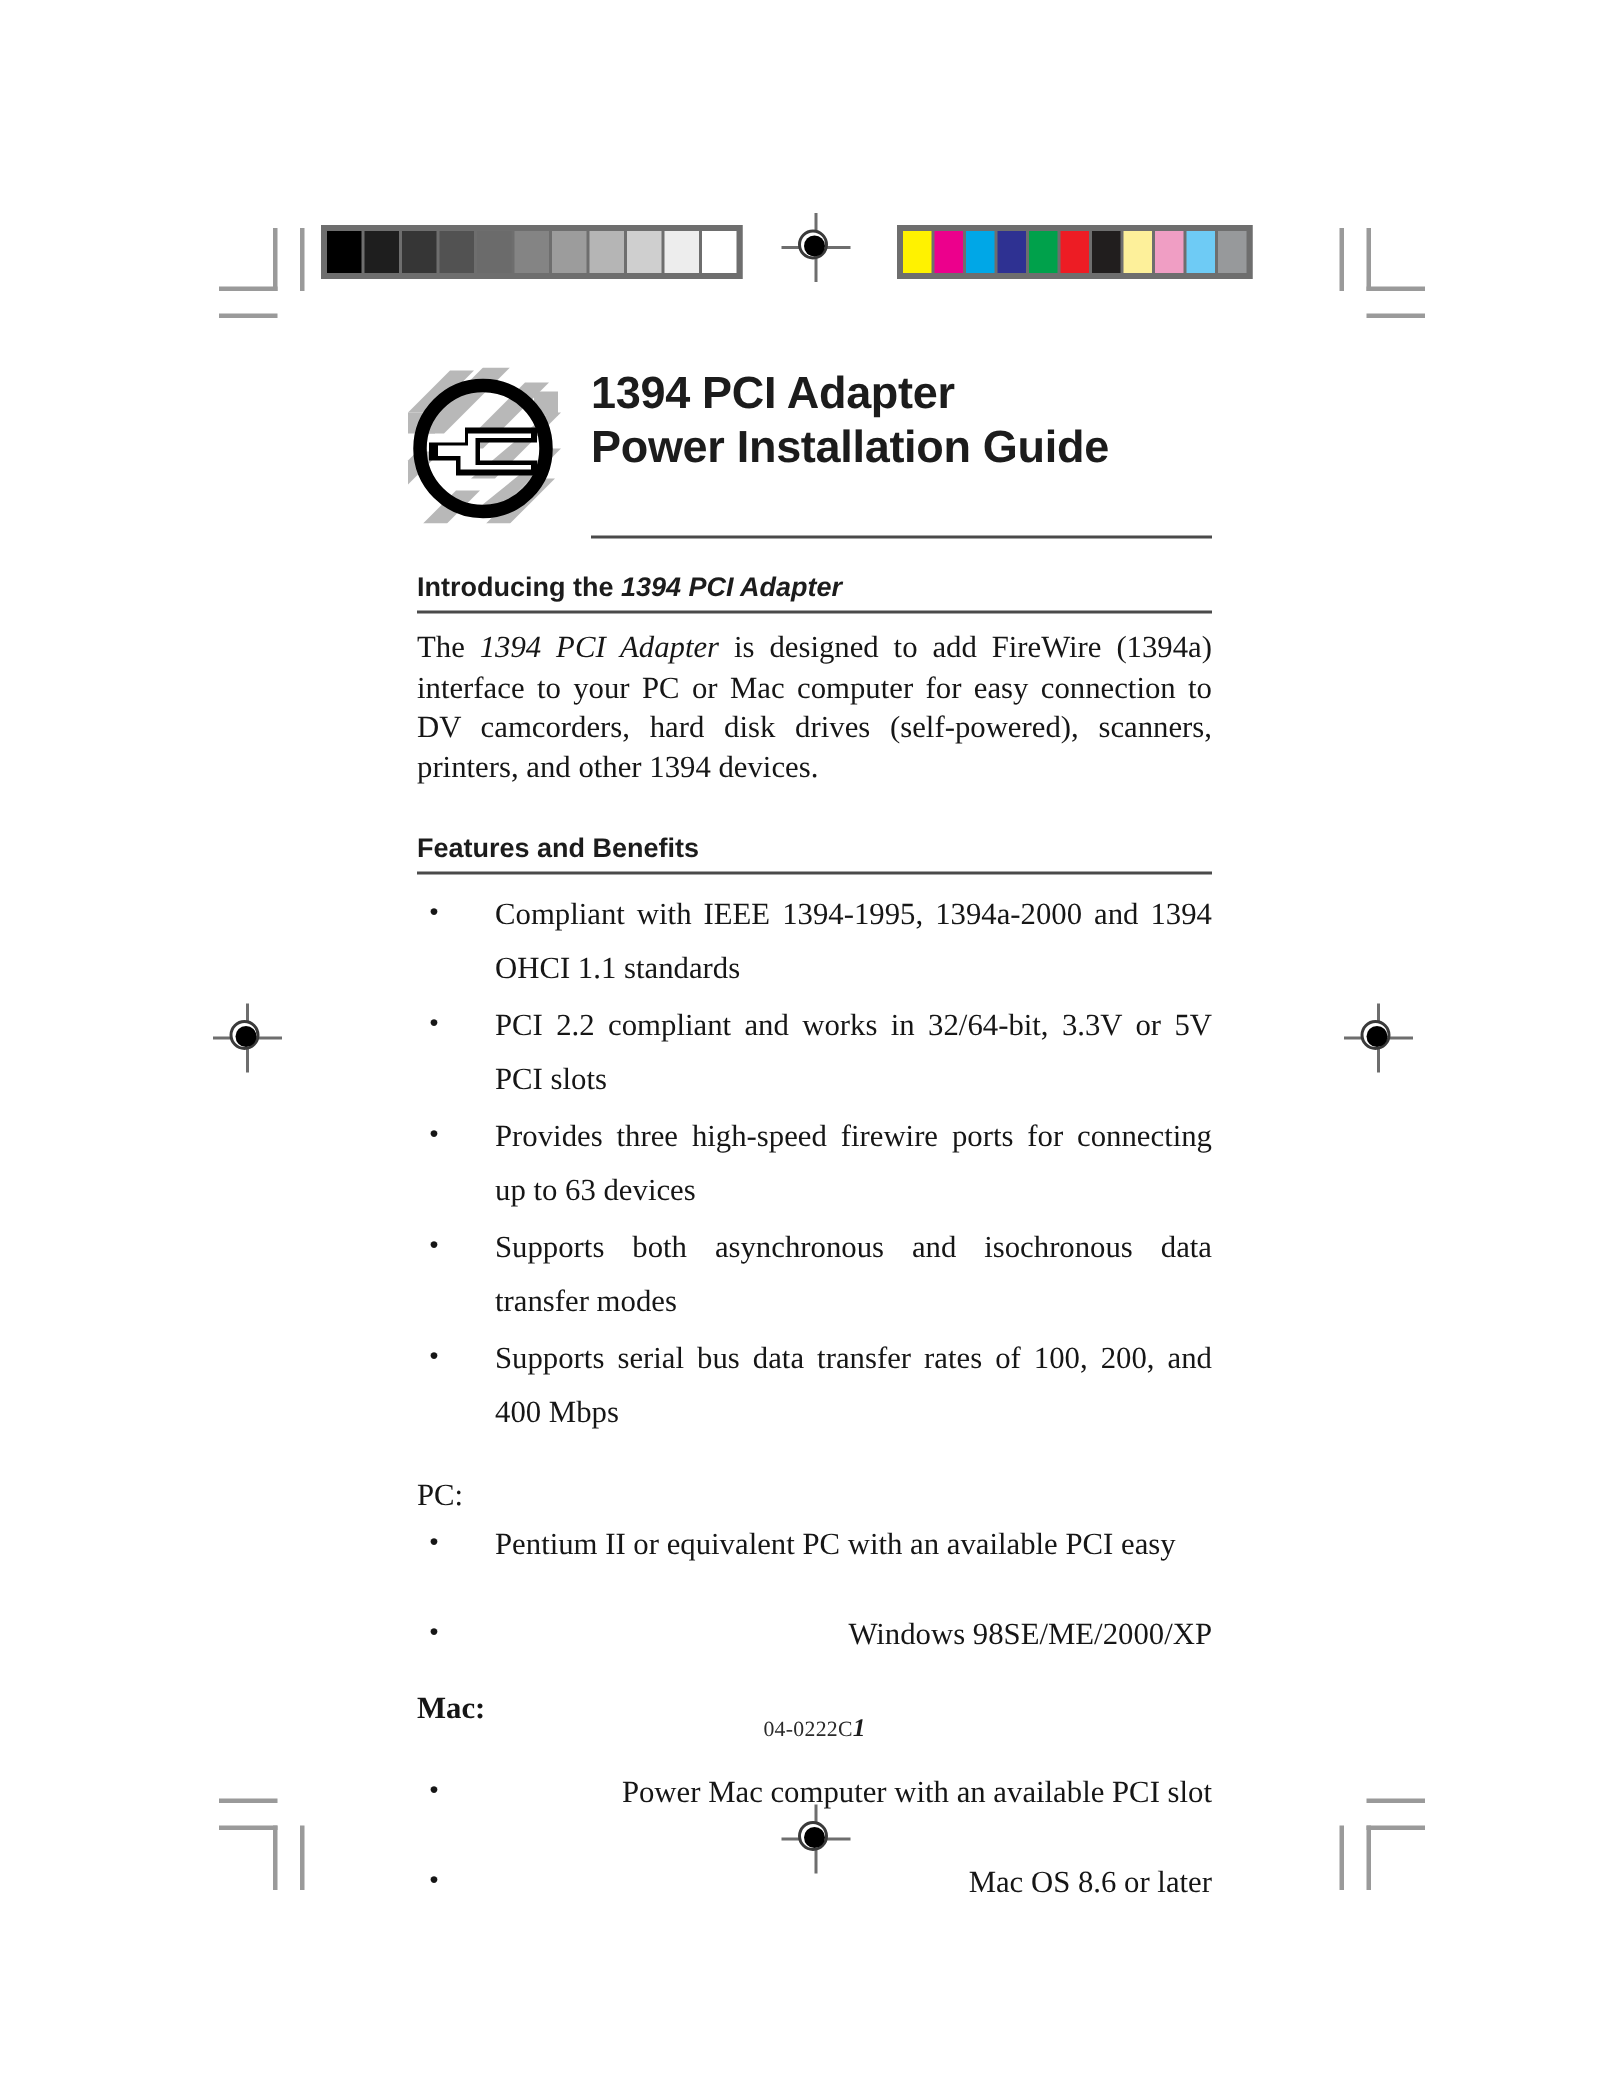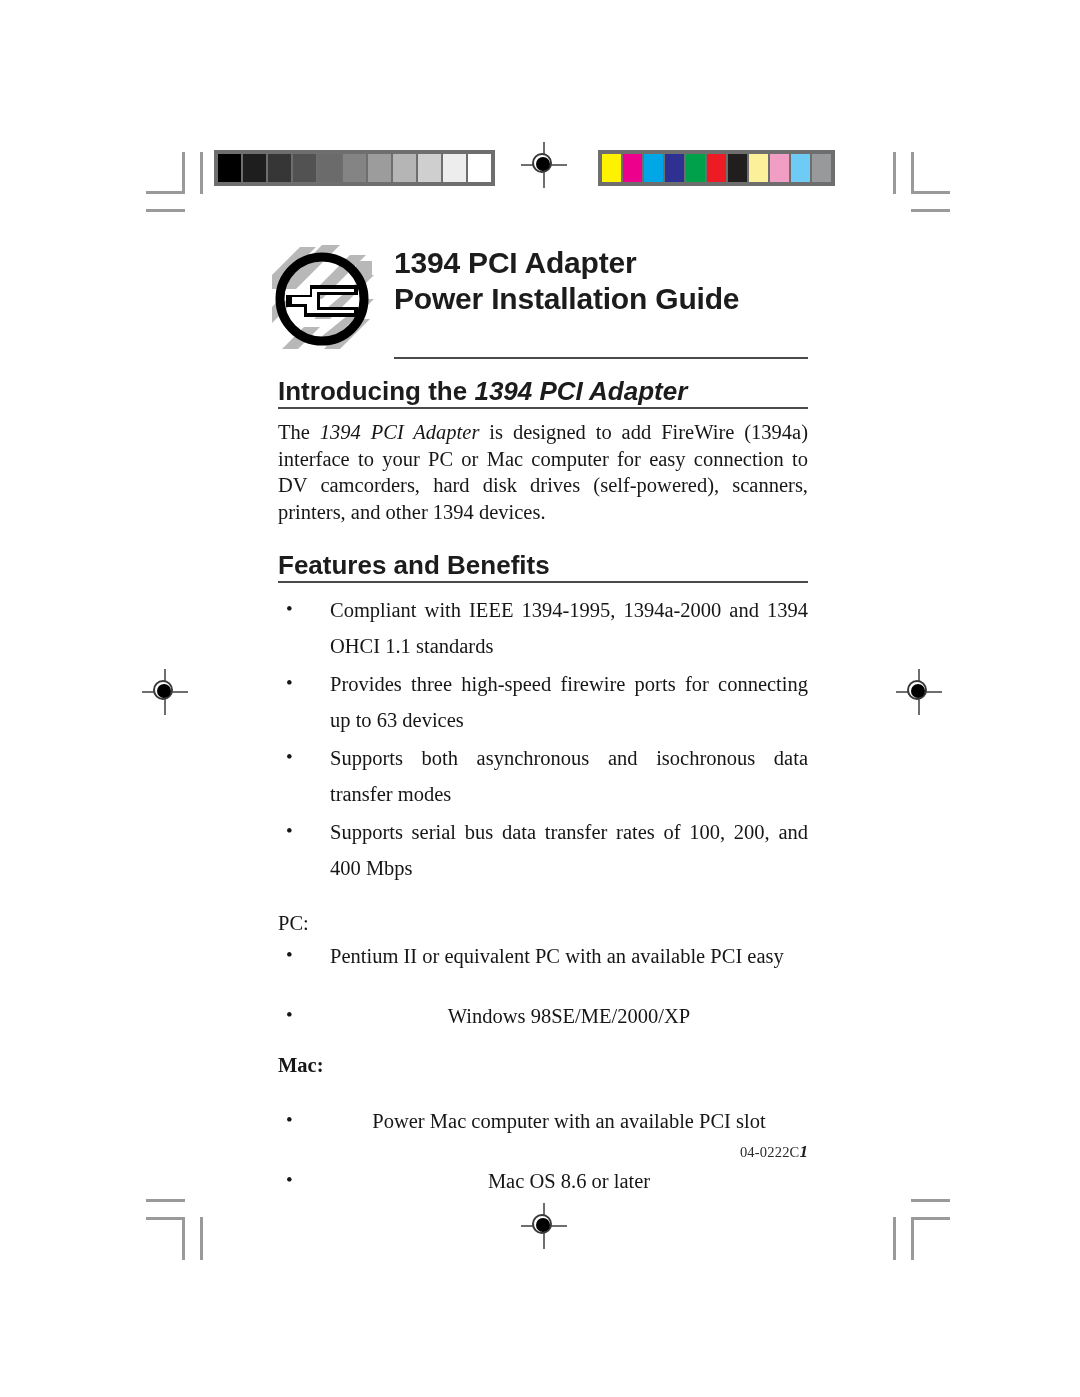--- a/index.html
+++ b/index.html
@@ -134,21 +134,21 @@
     margin-left: 116px;
     margin-top: 4px;
     height: 2px;
     background: #4a4a4a;
   }
 
   
   h2.sec-head {
     font-family: "Liberation Sans", sans-serif;
     font-weight: bold;
-    font-size: 26px;
+    font-size: 18px;
     line-height: 25px;
     color: #1c1c1c;
     margin: 0;
     padding: 0;
     display: inline-block;
   }
   .head-wrap { margin: 0; padding: 0; }
   .head-rule-full {
     height: 2px;
     background: #4a4a4a;
@@ -194,21 +194,21 @@
     text-align: justify;
   }
   ul.bullets li::before {
     content: "\2022";
     position: absolute;
     left: 8px;
     top: -1px;
     font-size: 19px;
     color: #161616;
   }
-  ul.bullets li.nojust { text-align: center; margin-top: 24px; }
+  ul.bullets li.nojust { text-align: right; margin-top: 24px; }
 
   .sub-label {
     font-family: "Liberation Serif", serif;
     font-size: 20.5px;
     line-height: 27px;
     font-weight: normal;
     color: #161616;
     margin: 2px 0 1px 0;
   }
   .sub-label.bold { font-weight: bold; }
@@ -216,21 +216,21 @@
   .gap-sm { height: 14px; }
   .gap-md { height: 20px; }
 
   
   .footer {
     position: absolute;
     left: 278px;
     top: 1142px;
     width: 530px;
     display: flex;
-    justify-content: flex-end;
+    justify-content: center;
     align-items: baseline;
     font-family: "Liberation Serif", serif;
   }
   .footer .doc-id {
     font-size: 14.5px;
     color: #2a2a2a;
     letter-spacing: 0.2px;
   }
   .footer .page-no {
     font-size: 17px;
@@ -359,20 +359,21 @@
 
   <div class="gap-sm"></div>
 
   <div class="head-wrap">
     <h2 class="sec-head">Features and Benefits</h2>
     <div class="head-rule-fit"></div>
   </div>
 
   <ul class="bullets">
     <li>Compliant with IEEE 1394-1995, 1394a-2000 and 1394 OHCI 1.1 standards</li>
+    <li>PCI 2.2 compliant and works in 32/64-bit, 3.3V or 5V PCI slots</li>
     <li>Provides three high-speed firewire ports for connecting up to 63 devices</li>
     <li>Supports both asynchronous and isochronous data transfer modes</li>
     <li>Supports serial bus data transfer rates of 100, 200, and 400 Mbps</li>
   </ul>
 
   <div class="gap-md"></div>
 
 
   <div class="sub-label">PC:</div>
   <ul class="bullets">

